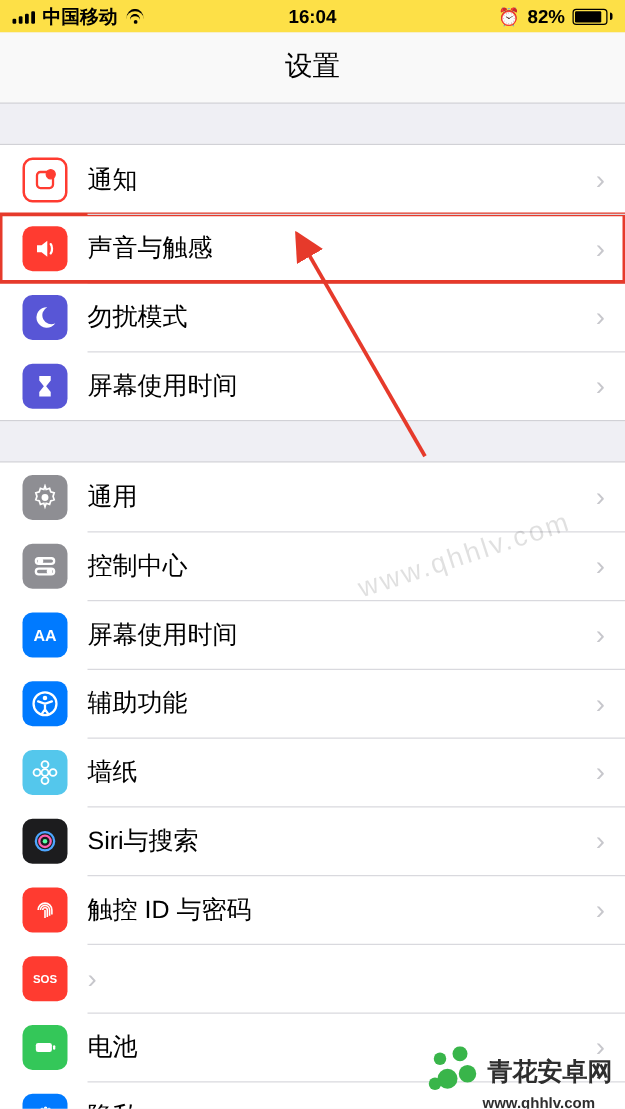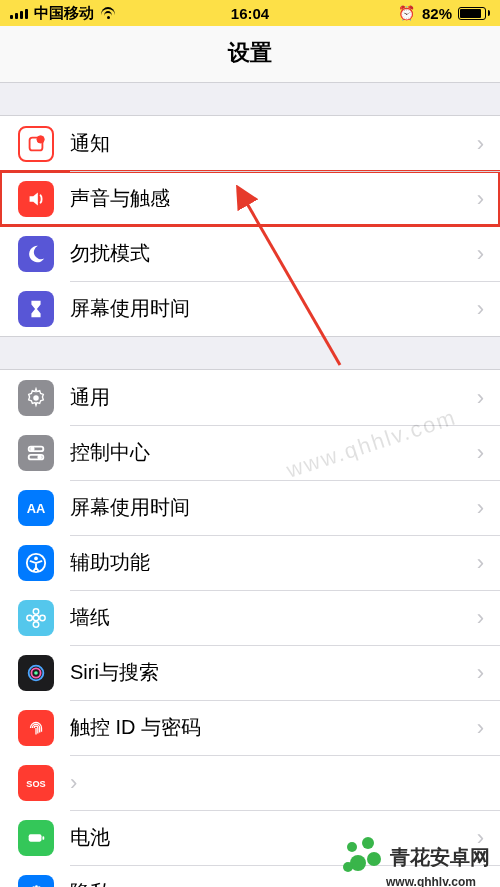--- a/index.html
+++ b/index.html
@@ -37,21 +37,21 @@
   .battery{display:inline-flex;align-items:center;gap:2px}
   .battery .shell{width:28px;height:13px;border:1.5px solid #000;border-radius:3px;position:relative;overflow:hidden}
   .battery .fill{position:absolute;left:1px;top:1px;bottom:1px;width:80%;background:#000;border-radius:1px}
   .battery .tip{width:2px;height:6px;background:#000;border-radius:0 2px 2px 0}
 
   
   .nav-title{
     background:#f9f9f9;
     text-align:center;
     font-size:22px;
-    font-weight:700;
+    font-weight:400;
     padding: 12px 0 14px;
     border-bottom:1px solid #d1d1d6;
   }
 
   
   .group{margin-top:32px;background:#fff;border-top:1px solid #d1d1d6;border-bottom:1px solid #d1d1d6;}
   .group:first-of-type{margin-top:28px}
   .row{
     display:flex;align-items:center;
     height:55px;

